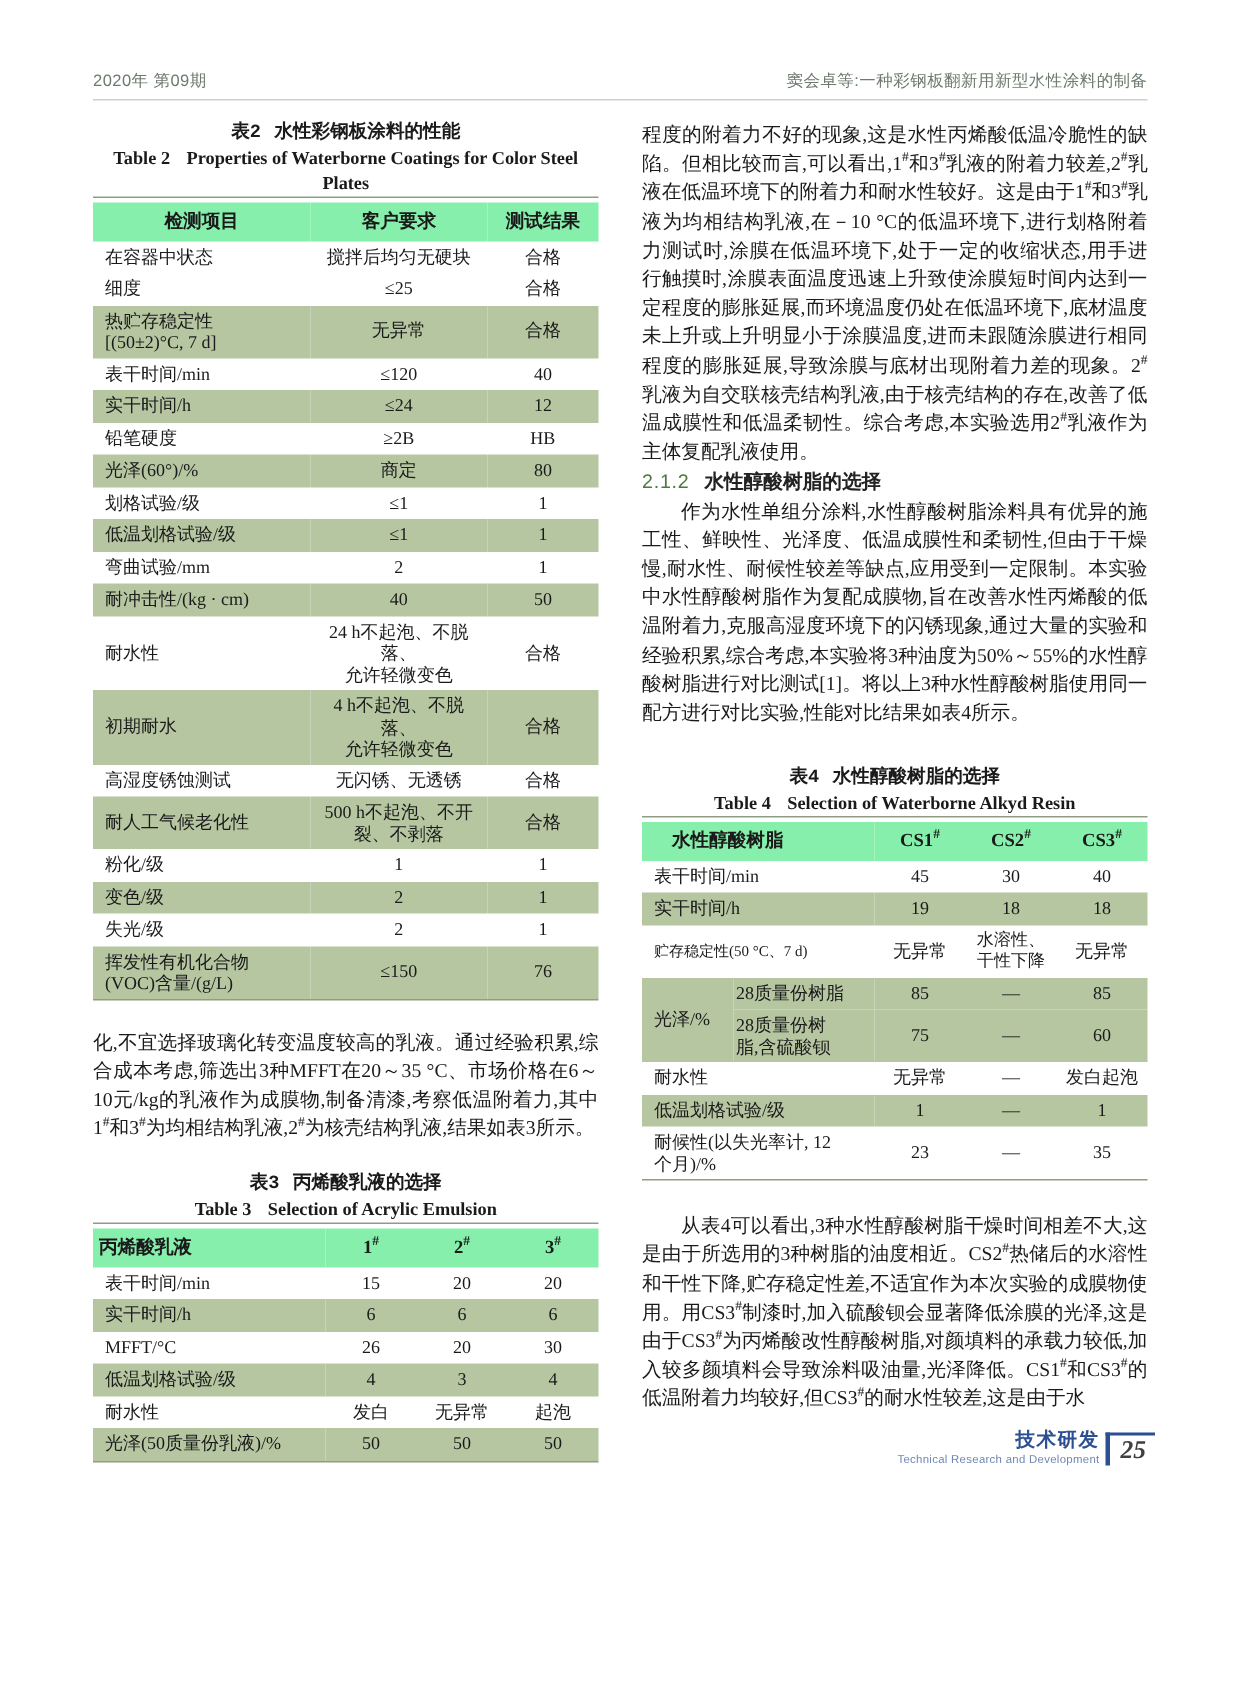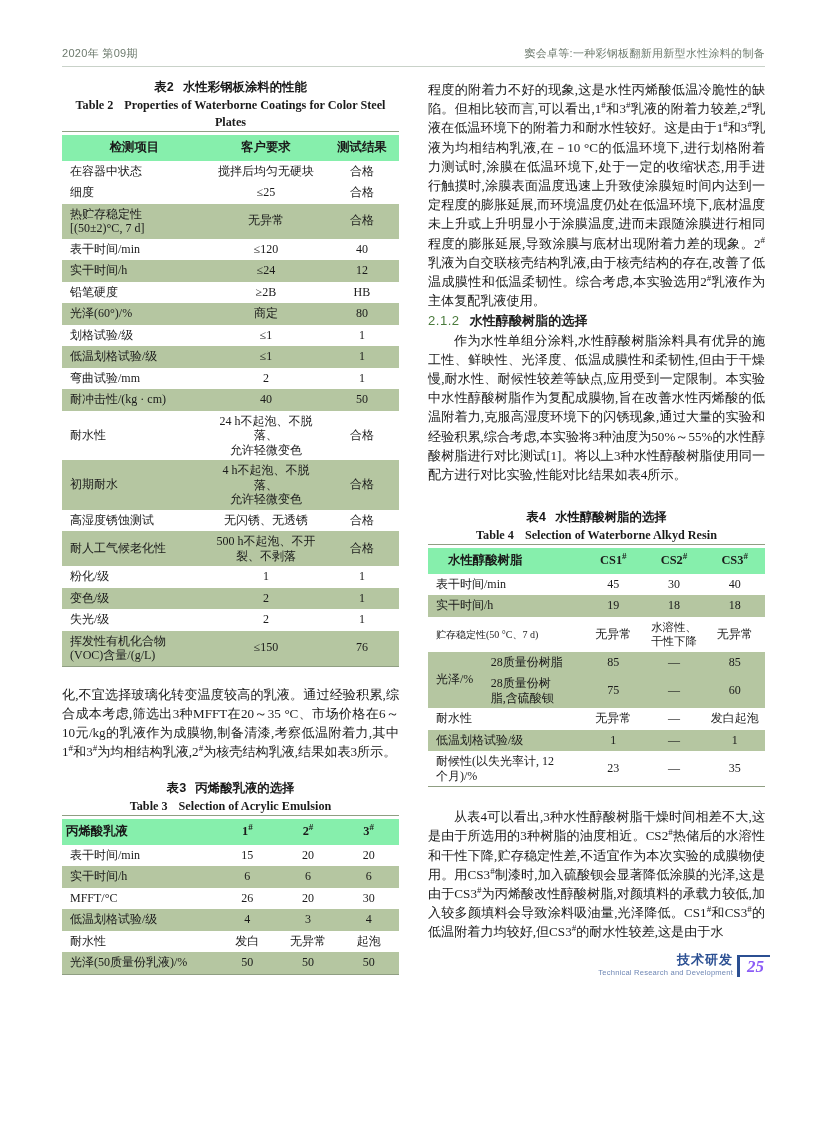--- a/index.html
+++ b/index.html
@@ -159,21 +159,21 @@
     font-size: 7.6px;
     color: #6f87b4;
     letter-spacing: .2px;
     margin-top: 2px;
   }
   .footer .pnum {
     font-family: "Liberation Serif", serif;
     font-weight: bold;
     font-style: italic;
     font-size: 17px;
-    color: #8b5cf6;
+    color: #404040;
     border-left: 3px solid #2b4f92;
     border-top: 2px solid #2b4f92;
     padding: 0 6px 0 7px;
     line-height: 20px;
   }
 </style>
 </head>
 <body>
 
 <div class="page">

